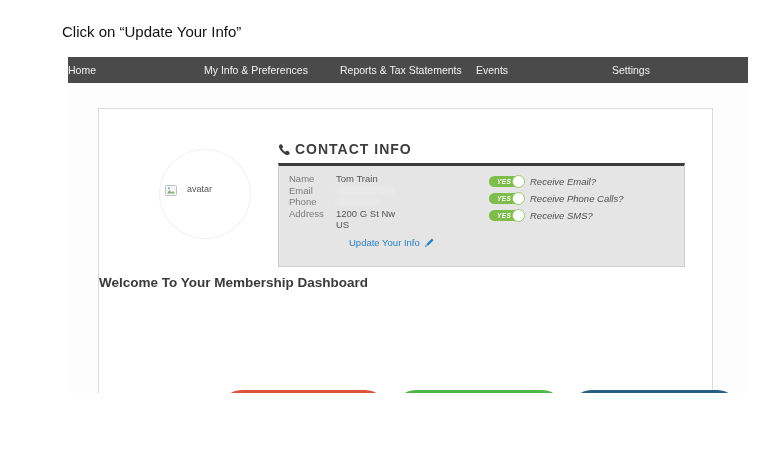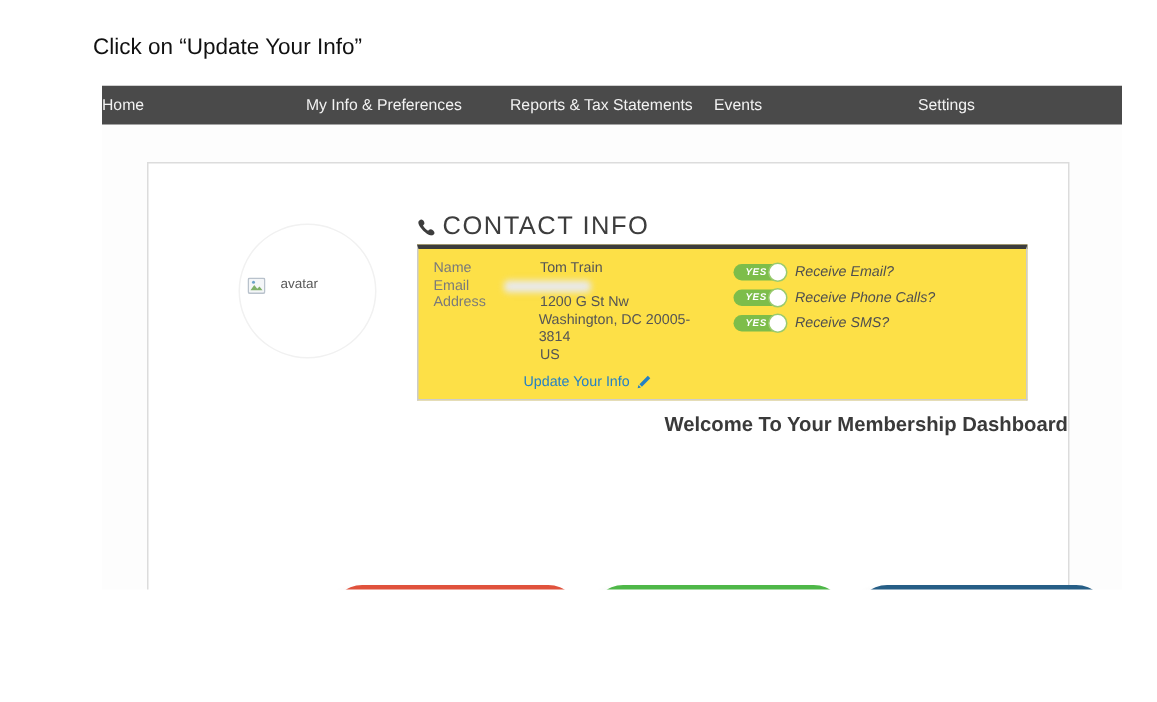--- a/index.html
+++ b/index.html
@@ -16,43 +16,43 @@
 
   .card { position:absolute; left:30px; top:51px; width:615px; height:300px; background:#ffffff; border:1px solid #dcdcdc; }
 
   
   .avatar-wrap { position:absolute; left:60px; top:40px; width:92px; height:90px; border:1px solid #f1f1f1; border-radius:50%; background:#fff; }
   .broken-img { position:absolute; left:66px; top:76px; width:12px; height:11px; }
   .avatar-alt { position:absolute; left:88px; top:75px; font-size:9px; color:#5a5a5a; }
 
   
   .contact-heading { position:absolute; left:179px; top:32px; display:flex; align-items:center; gap:5px; }
-  .contact-heading .txt { font-size:17px; color:#3d3d3d; letter-spacing:1px; font-weight:400;text-align:right; }
+  .contact-heading .txt { font-size:14px; color:#3d3d3d; letter-spacing:1px; font-weight:700;text-align:right; }
 
   
-  .contact-box { position:absolute; left:179px; top:54px; width:407px; height:104px; background:#fde047;
+  .contact-box { position:absolute; left:179px; top:54px; width:407px; height:104px; background:#e5e5e5;
                  border:1px solid #cccccc; border-top:3px solid #3c3c3c; }
   .fields { position:absolute; left:10px; top:7px; width:190px; font-size:9.5px; }
   .frow { display:flex; line-height:11.6px; }
   .flabel { width:47px; color:#7a7a7a; }
-  .fvalue { color:#555;margin-left:24px; }
+  .fvalue { color:#555; }
   .redacted { width:58px; height:8px; margin-top:2px; background:#e9e9e9; border-radius:3px; filter:blur(2px); }
   .redacted.short { width:44px; }
   .update-link { display:inline-flex; align-items:center; gap:4px; margin-top:6px; margin-left:60px;
                  font-size:9.5px; color:#2581c4; cursor:pointer; text-decoration:none; }
 
   .prefs { position:absolute; left:210px; top:7px; }
   .pref-row { display:flex; align-items:center; height:17.2px; gap:6px;font-style:italic; }
   .toggle { position:relative; width:35px; height:11px; background:#7dbd4a; border-radius:6px; cursor:pointer; flex:0 0 auto; }
   .toggle .yes { position:absolute; left:8px; top:2px; font-size:6.5px; font-weight:bold; color:#fff; letter-spacing:.4px; }
   .toggle .knob { position:absolute; right:-1px; top:-1px; width:13px; height:13px; background:#fff;
                   border:1.5px solid #9aca6e; border-radius:50%; }
   .pref-label { font-size:9.5px; color:#4f4f4f; }
 
-  .welcome { position:absolute; left:0; top:166px; width:100%; text-align:right;
+  .welcome { position:absolute; left:0; top:166px; width:100%; text-align:left;
              font-size:13.5px; font-weight:bold; color:#3a3a3a; }
 
   
   .action-btn { position:absolute; top:333px; height:41px; border-radius:21px; cursor:pointer;
                 box-shadow:-4px 6px 6px rgba(105,105,105,.45); }
   .btn-renew { left:153px; width:165px; background:#e0523c; }
   .btn-donate { left:327px; width:168px; background:#4eb748; }
   .btn-board { left:503px; width:167px; background:#265e86; }
   svg { display:block; }
 </style>
@@ -98,26 +98,26 @@
         <div class="fields">
           <div class="frow">
             <span class="flabel">Name</span>
             <span class="fvalue">Tom Train</span>
           </div>
           <div class="frow">
             <span class="flabel">Email</span>
             <span class="redacted"></span>
           </div>
           <div class="frow">
+            <span class="flabel">Phone</span>
+            <span class="redacted short"></span>
+          </div>
+          <div class="frow">
             <span class="flabel">Address</span>
             <span class="fvalue">1200 G St Nw</span>
-          </div>
-          <div class="frow">
-            <span class="flabel"></span>
-            <span class="fvalue">Washington, DC 20005-3814</span>
           </div>
           <div class="frow">
             <span class="flabel"></span>
             <span class="fvalue">US</span>
           </div>
           <a class="update-link">
             <span>Update Your Info</span>
             <span>
               <svg width="11" height="11" viewBox="0 0 12 12">
                 <path d="M1.2,10.8 l0.6,-2.4 1.8,1.8 -2.4,0.6 Z M2.5,7.8 L8.6,1.7 l1.8,1.8 -6.1,6.1 Z" fill="#2581c4"></path>

